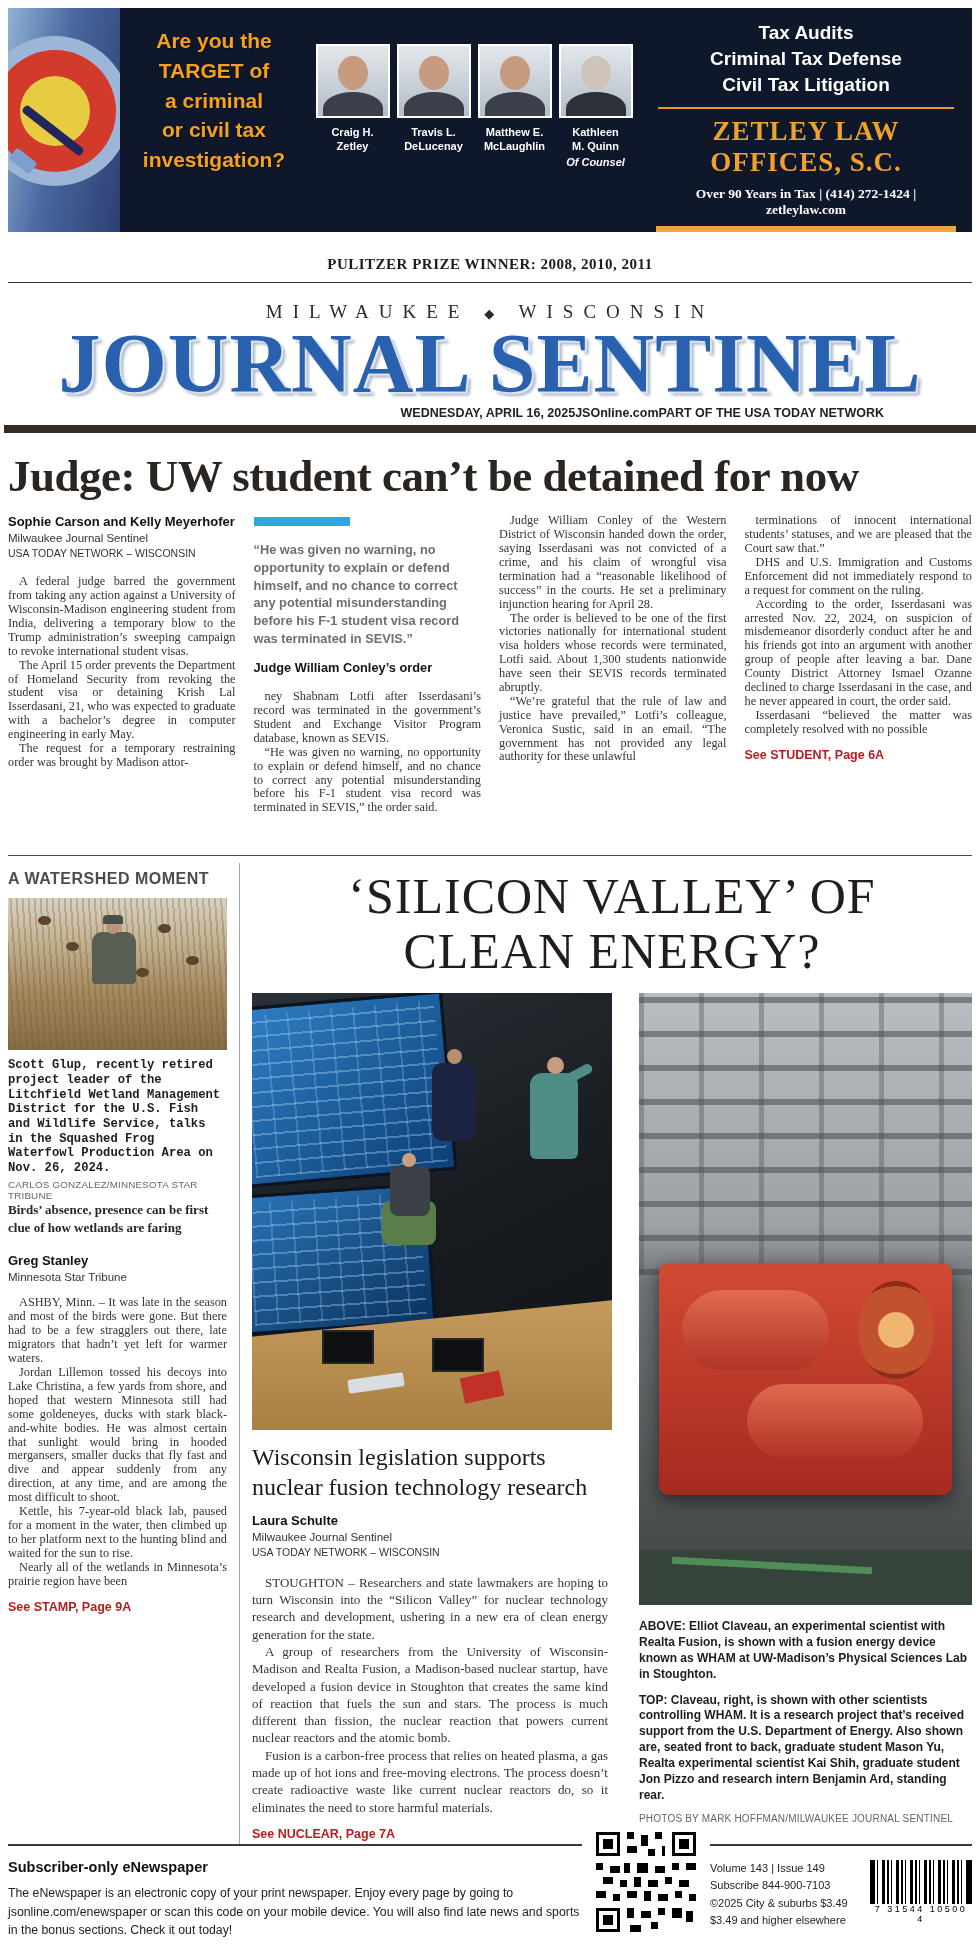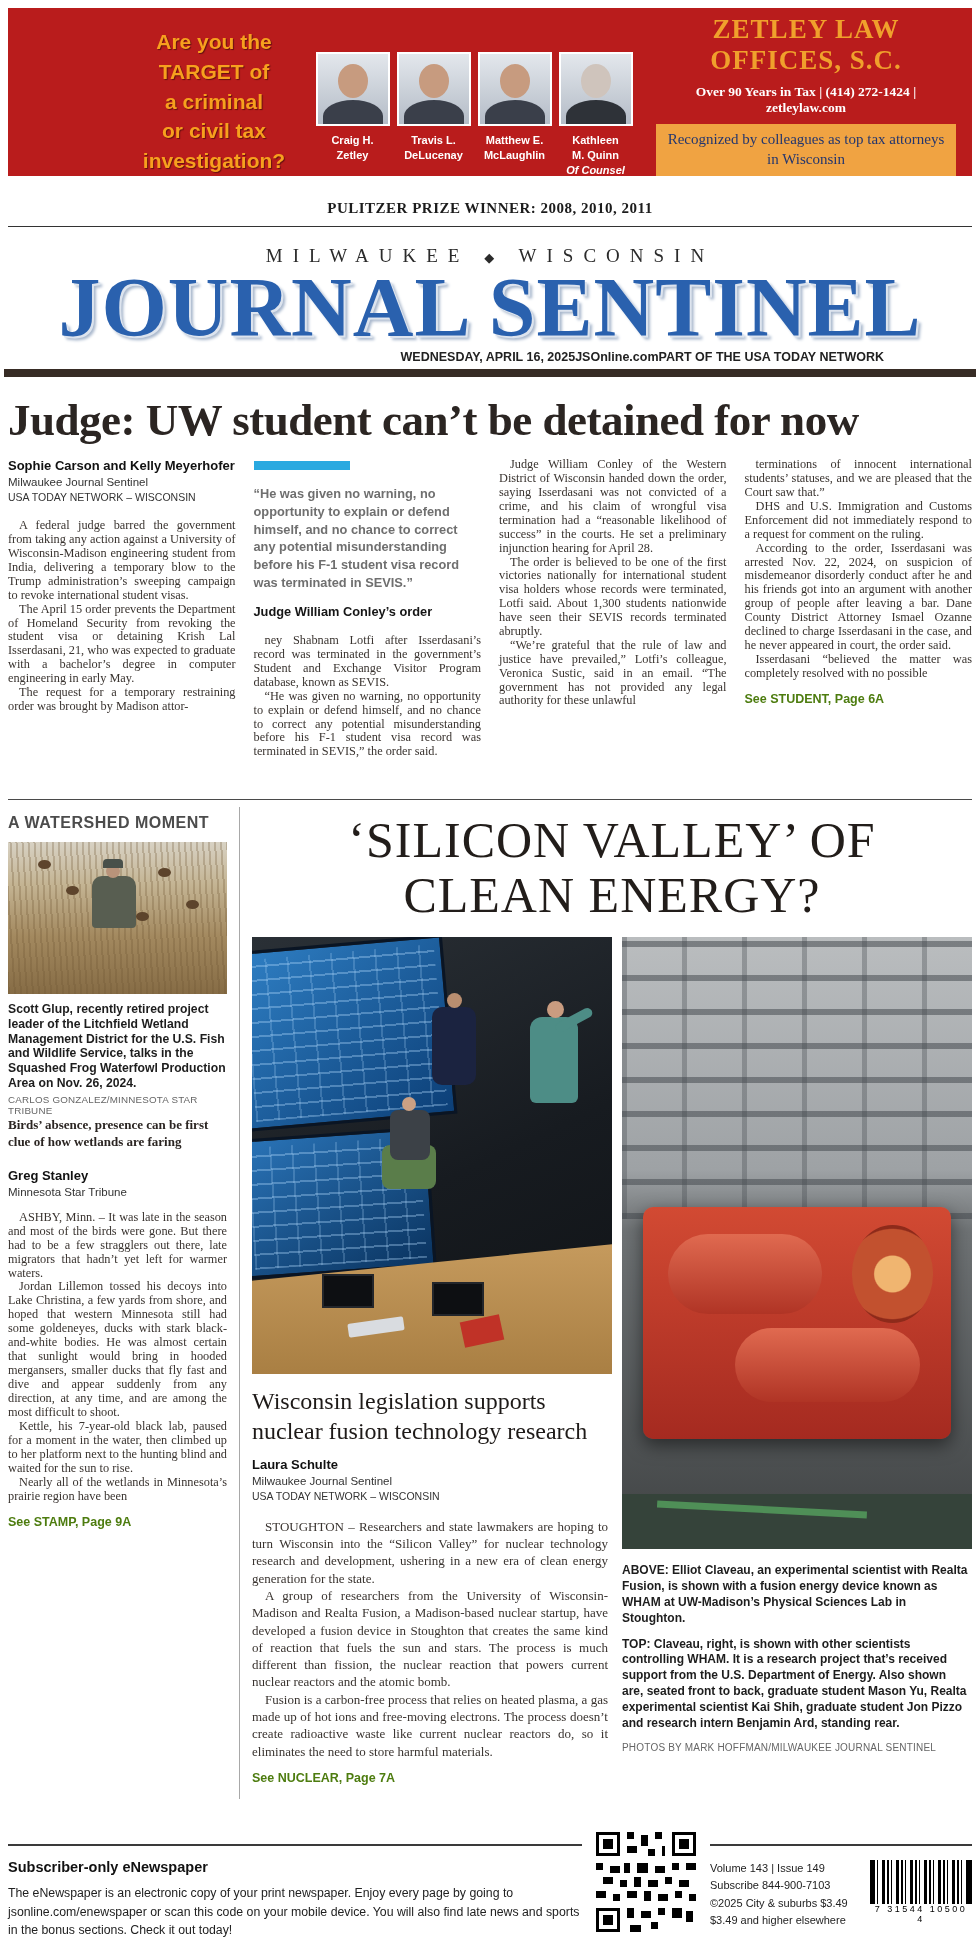--- a/index.html
+++ b/index.html
@@ -1,21 +1,21 @@
 <!DOCTYPE html>
 <html><head>
 <meta charset="utf-8">
 <style>
   * { box-sizing: border-box; margin: 0; padding: 0; }
   html,body { background:#e9e9e9; }
   body { font-family:"Liberation Serif", serif; }
   .page { width:980px; height:1960px; background:#fff; margin:0 auto; position:relative; overflow:hidden; }
 
   
-  .ad { margin:8px 8px 0; height:168px; background:#b91c1c; display:flex; overflow:hidden; position:relative;align-items:flex-end; }
+  .ad { margin:8px 8px 0; height:224px; background:#0f172a; display:flex; overflow:hidden; position:relative; }
   .ad-target { width:112px; flex:none; position:relative; background:linear-gradient(100deg,#8fb3d6 0%,#4a679f 45%,#2c3f72 100%); overflow:hidden; }
   .ring-outer { position:absolute; left:-28px; top:28px; width:150px; height:150px; border-radius:50%; background:#9db6d8; }
   .ring-red { position:absolute; left:-14px; top:42px; width:122px; height:122px; border-radius:50%; background:#d23b2c; }
   .ring-yellow { position:absolute; left:12px; top:68px; width:70px; height:70px; border-radius:50%; background:#e7cb42; }
   .dart-body { position:absolute; left:8px; top:118px; width:74px; height:9px; background:#23265e; border-radius:4px; transform:rotate(38deg); }
   .dart-fin { position:absolute; left:2px; top:146px; width:26px; height:14px; background:#7e9fd0; border-radius:3px; transform:rotate(38deg); }
   .ad-headline { width:188px; flex:none; padding:18px 8px 0; text-align:center; font-family:"Liberation Sans",sans-serif; font-weight:bold; font-size:21px; line-height:1.42; color:#f7a01e; text-shadow:1px 1px 1px rgba(0,0,0,.45); }
   .ad-attorneys { width:332px; flex:none; display:flex; justify-content:center; gap:5px; padding-top:36px; }
   .attorney { width:76px; text-align:center; }
   .headshot { width:74px; height:74px; background:linear-gradient(#e3e7ec,#b4bcc7); border:2px solid #fff; position:relative; overflow:hidden; margin:0 auto 7px; }
@@ -48,43 +48,43 @@
   .lead-cols { display:flex; gap:18px; height:332px; overflow:hidden; }
   .col { flex:1; min-width:0; }
   .byline-name { font-family:"Liberation Sans",sans-serif; font-weight:bold; font-size:13px; color:#111; }
   .byline-org { font-family:"Liberation Sans",sans-serif; font-size:11.5px; color:#333; margin-top:3px; }
   .byline-net { font-family:"Liberation Sans",sans-serif; font-size:10.5px; color:#333; margin-top:3px; }
   .byline-blk { margin-bottom:16px; }
   .bodytext p { font-size:12.3px; line-height:1.13; text-align:justify; text-indent:11px; color:#39332f; }
   .pq-bar { width:96px; height:9px; background:#2aa9e0; margin:3px 0 15px; }
   .pq-text { font-family:"Liberation Sans",sans-serif; font-weight:bold; font-size:12.8px; line-height:1.38; color:#6f6f6f; margin-bottom:13px; }
   .pq-attr { font-family:"Liberation Sans",sans-serif; font-weight:bold; font-size:12.8px; color:#151515; margin-bottom:15px; }
-  .see { font-family:"Liberation Sans",sans-serif; font-weight:bold; font-size:12.5px; color:#4d7c0f; margin-top:11px; }
+  .see { font-family:"Liberation Sans",sans-serif; font-weight:bold; font-size:12.5px; color:#b91c1c; margin-top:11px; }
   .section-rule { border:0; border-top:1px solid #4a4a4a; margin:9px 8px 0; }
 
   
   .bottom { display:flex; padding:0 8px; margin-top:7px; height:992px; overflow:hidden; }
   .b-left { width:232px; flex:none; padding-right:12px; border-right:1px solid #a8a8a8; }
   .kicker { font-family:"Liberation Sans",sans-serif; font-weight:bold; font-size:16px; letter-spacing:.5px; color:#4c4c4c; margin:7px 0 10px; }
   .photo-hunter { height:152px; position:relative; overflow:hidden; background:linear-gradient(#d8d2c4 0%,#c4b493 28%,#a3895f 62%,#866c45 100%); margin-bottom:8px; }
   .grass { position:absolute; inset:0; background:repeating-linear-gradient(86deg, rgba(110,85,50,.28) 0 2px, transparent 2px 6px); }
   .hp-head { position:absolute; left:98px; top:22px; width:14px; height:14px; border-radius:50%; background:#b9937a; }
   .hp-cap { position:absolute; left:95px; top:17px; width:20px; height:9px; border-radius:4px 4px 0 0; background:#49504a; }
   .hp-body { position:absolute; left:84px; top:34px; width:44px; height:52px; border-radius:10px 10px 4px 4px; background:#585e51; }
   .decoy { position:absolute; width:13px; height:9px; border-radius:50%; background:#5d442c; }
-  .caption { font-family:Liberation Sans, sans-serif; font-weight:bold; font-size:12.2px; line-height:1.2; color:#1d1d1d; }
+  .caption { font-family:Liberation Mono, monospace; font-weight:bold; font-size:12.2px; line-height:1.2; color:#1d1d1d; }
   .credit { font-family:"Liberation Sans",sans-serif; font-size:9.8px; letter-spacing:.2px; color:#666; margin-top:4px; }
   .hunters-headline { font-weight:bold; font-size:31px; line-height:1.17; color:#2b2522; margin:18px 0 15px; }
   .subhead { font-weight:bold; font-size:13px; line-height:1.33; color:#2b2522; margin-bottom:17px; }
   .b-left .byline-blk { margin-bottom:13px; }
   .b-left .bodytext p { font-size:12.3px; line-height:1.135; }
 
   .b-right { flex:1; min-width:0; padding-left:12px; }
   .banner { text-align:center; font-size:50px; line-height:1.1; letter-spacing:1px; color:#221d1a; margin:6px 0 14px; }
-  .photos-row { display:flex; gap:10px; }
+  .photos-row { display:flex; gap:27px; }
   .colA { width:360px; flex:none; }
   .colB { flex:1; min-width:0; }
   .photo-control { height:437px; position:relative; overflow:hidden; background:linear-gradient(155deg,#2a3036 0%,#171b20 55%,#101316 100%); }
   .screen1 { position:absolute; left:-12px; top:6px; width:210px; height:180px; background:linear-gradient(140deg,#2f7fc4,#0c3f77); transform:rotate(-5deg); border:3px solid #0a1524; }
   .screen2 { position:absolute; left:-10px; top:196px; width:190px; height:140px; background:linear-gradient(150deg,#2a74b8,#0a335f); transform:rotate(-4deg); border:3px solid #0a1524; }
   .screen-lines { position:absolute; inset:6px; background:repeating-linear-gradient(0deg, rgba(180,220,255,.35) 0 2px, transparent 2px 14px), repeating-linear-gradient(90deg, rgba(180,220,255,.22) 0 2px, transparent 2px 22px); }
   .desk { position:absolute; left:0; bottom:0; width:100%; height:130px; background:linear-gradient(#c59a5d,#a97f43); clip-path:polygon(0 28%,100% 0,100% 100%,0 100%); }
   .monitor { position:absolute; width:52px; height:34px; background:#0d0f12; border:2px solid #23262b; }
   .keyboard { position:absolute; width:56px; height:14px; background:#d9dce0; border-radius:2px; transform:rotate(-8deg); }
   .redfolder { position:absolute; width:40px; height:26px; background:#c03227; transform:rotate(-12deg); }

